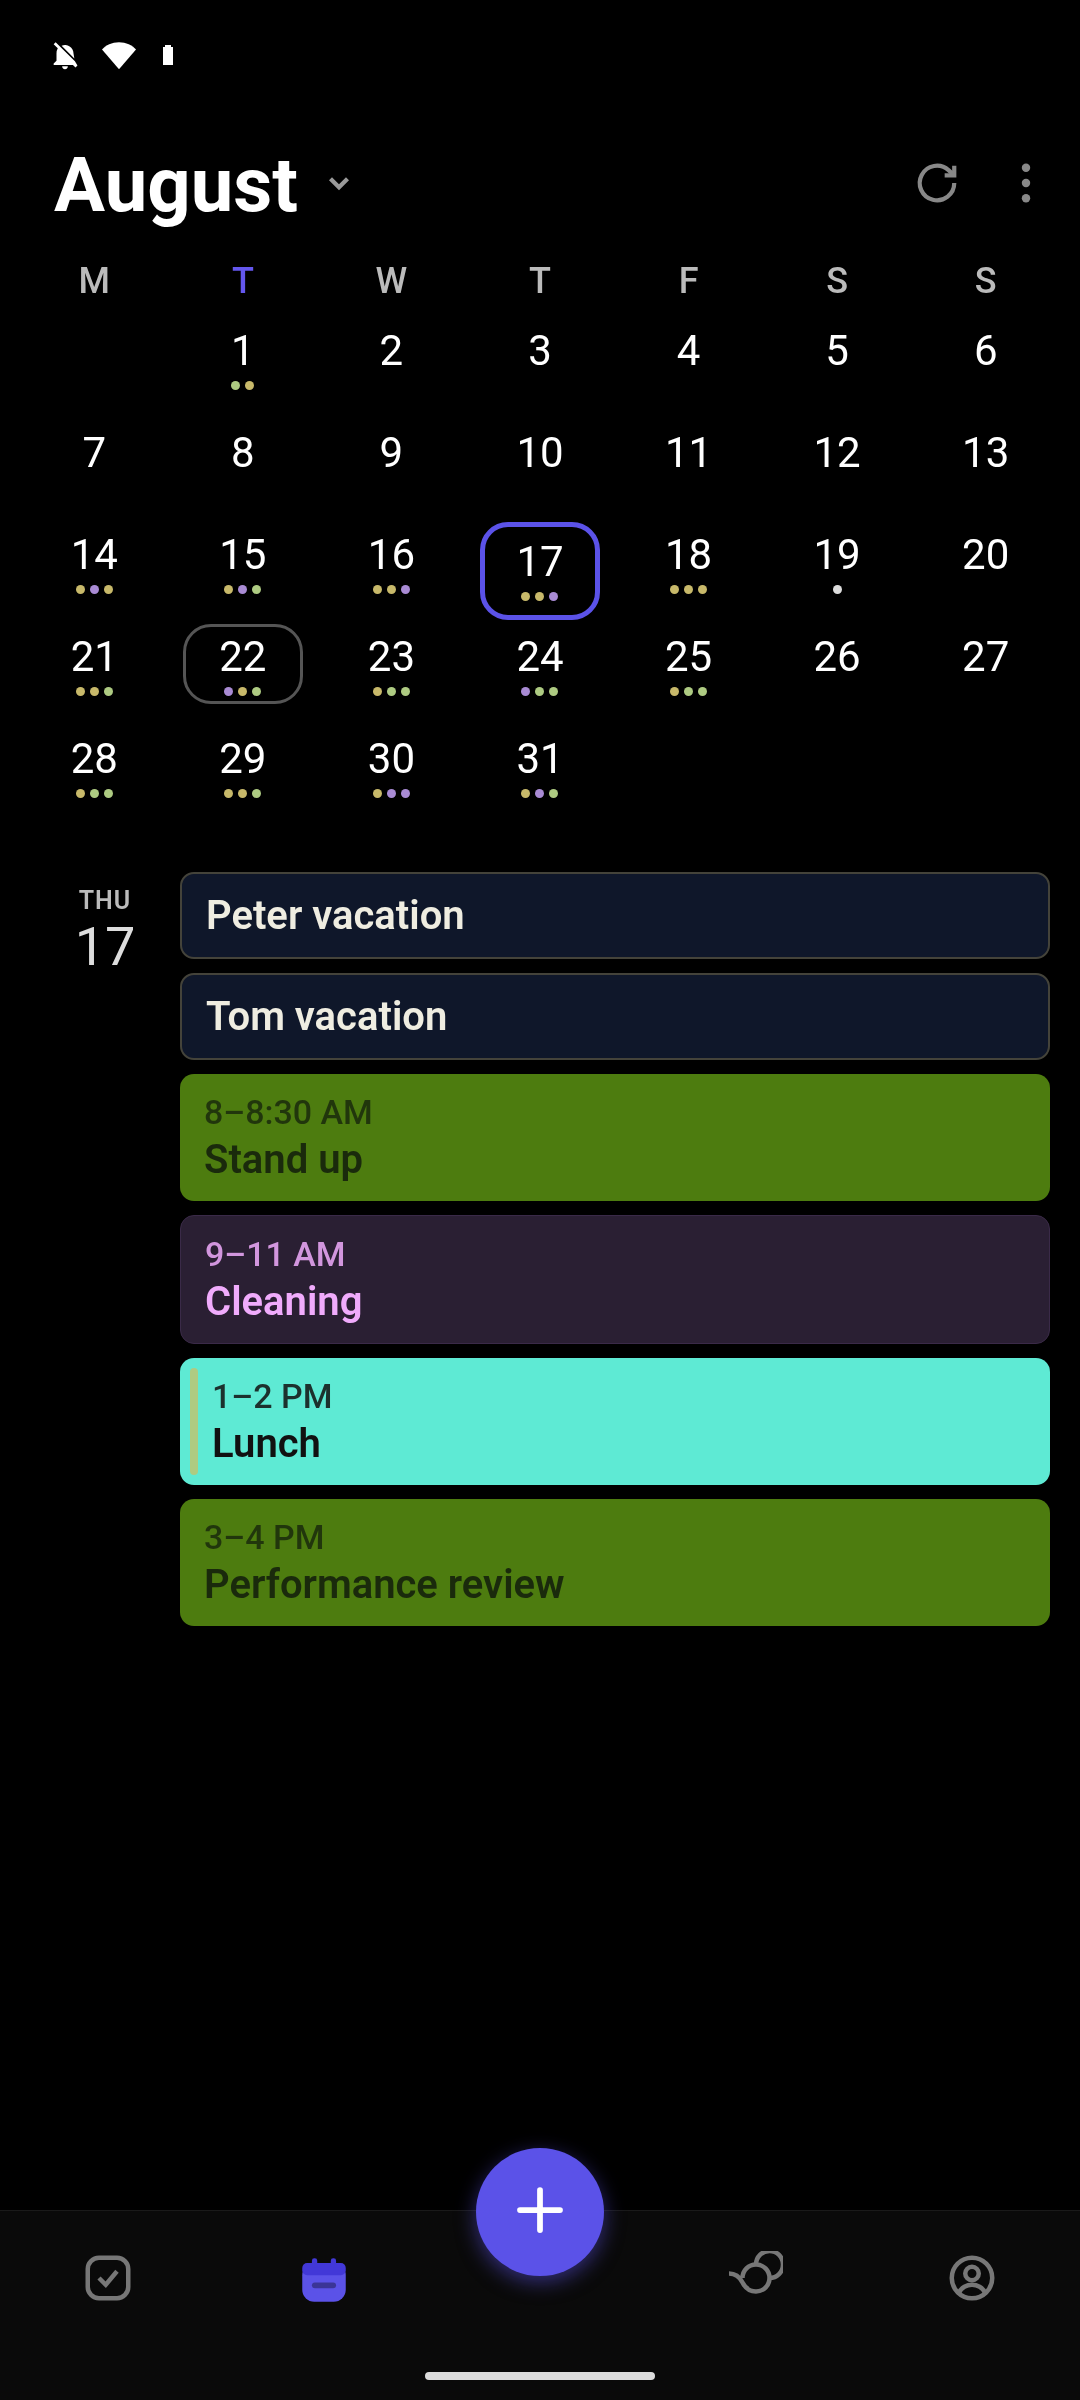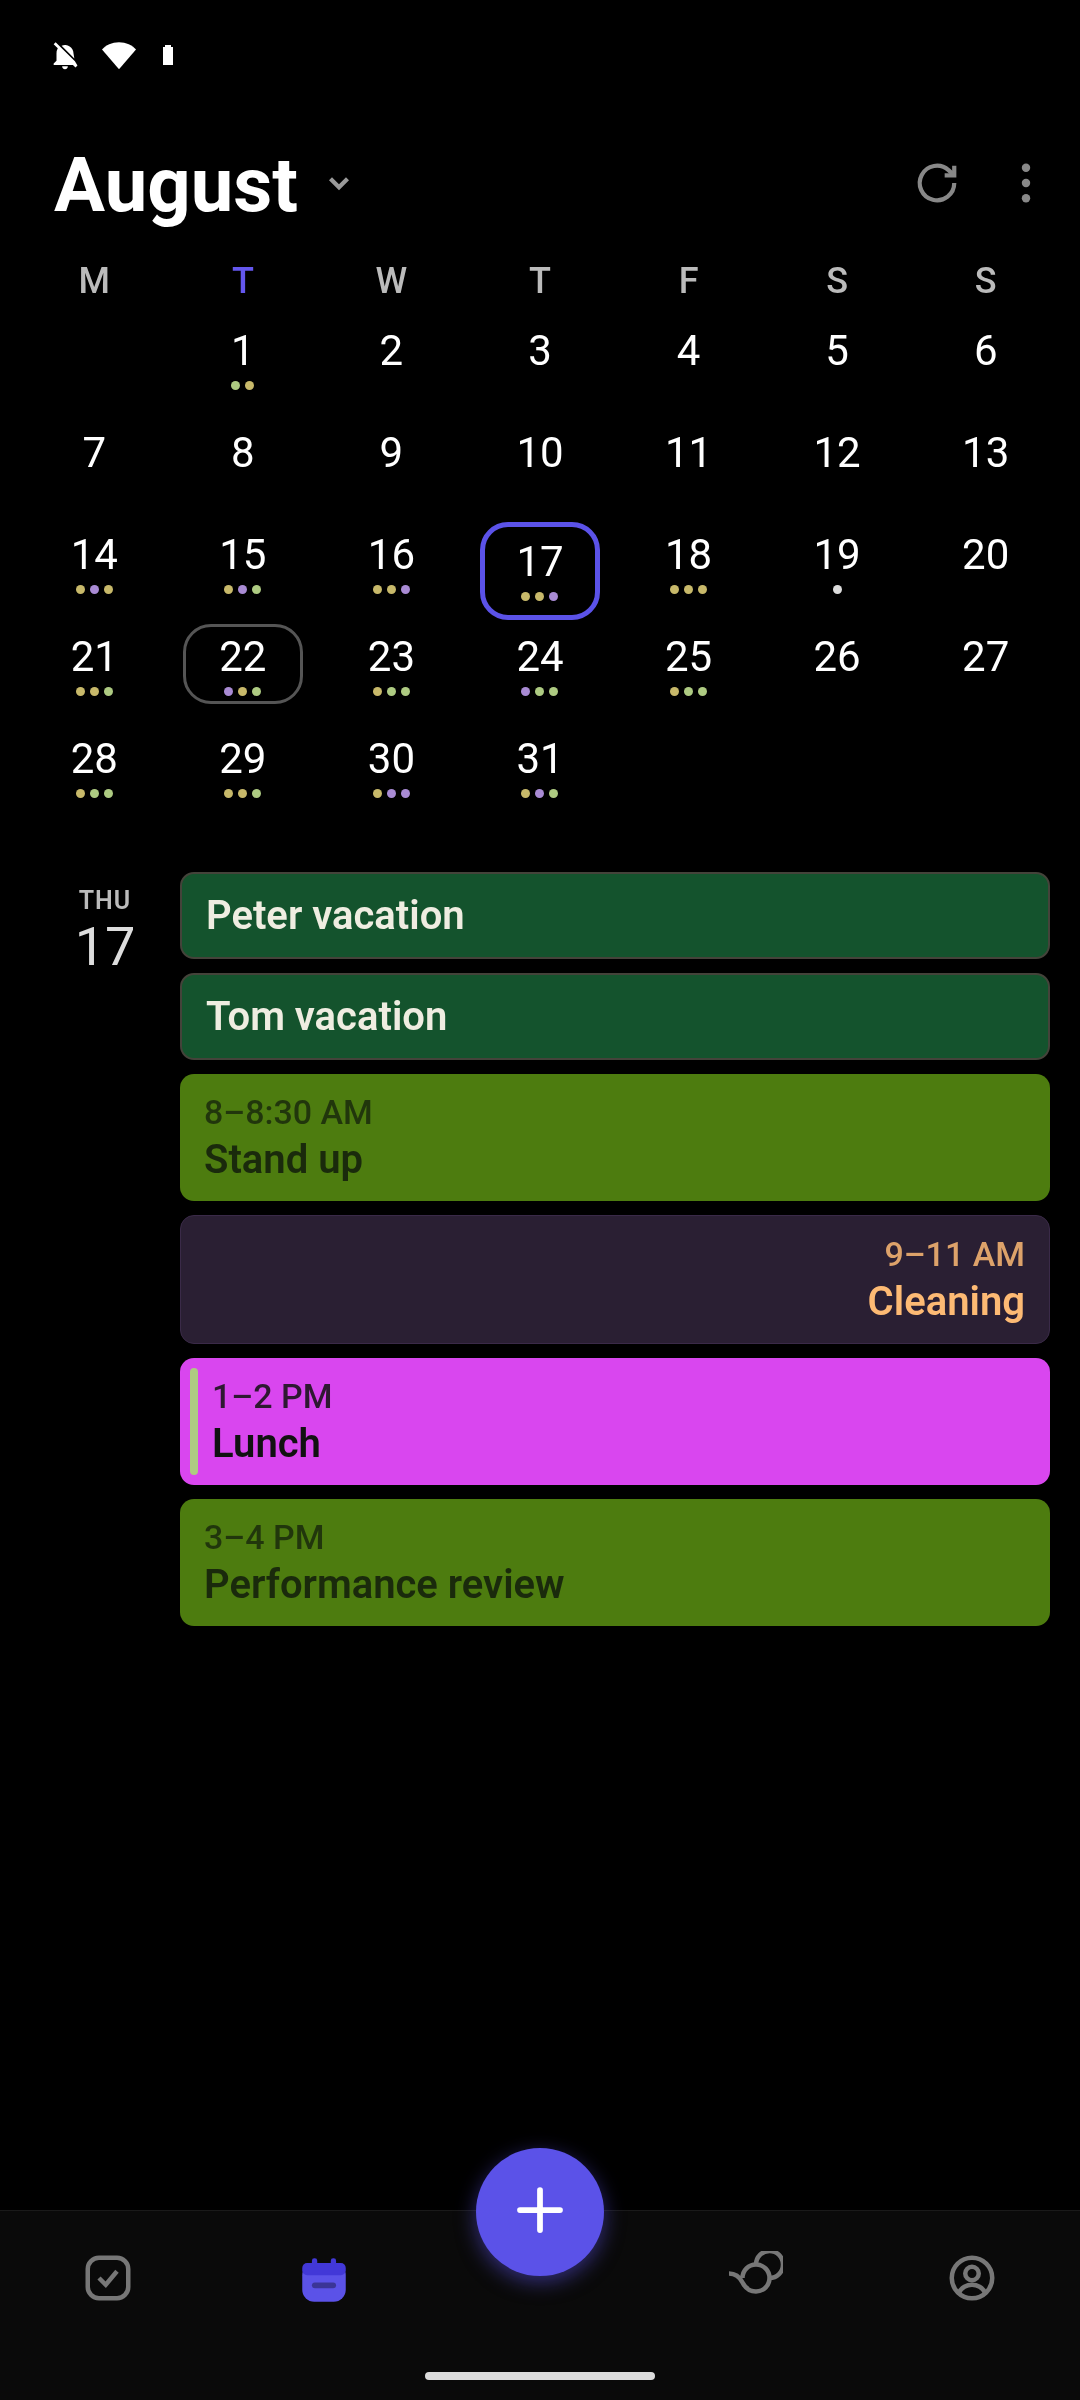--- a/index.html
+++ b/index.html
@@ -42,24 +42,24 @@
 
   
   .day-label { text-align: center; width: 150px; padding-top: 14px; }
   .day-label-weekday { font-size: 25px; font-weight: 600; color: #bbb; letter-spacing: 1px; }
   .day-label-num { font-size: 54px; font-weight: 400; color: #ddd; }
   .events-area { display: flex; padding: 44px 30px 0 30px; }
   .events-col { flex: 1; display: flex; flex-direction: column; gap: 14px; }
   .event { border-radius: 14px; padding: 18px 24px; }
   .event-title { font-size: 40px; font-weight: 600; }
   .event-time { font-size: 34px; font-weight: 500; margin-bottom: 4px; opacity: 0.85; }
-  .ev-neutral-dark { background: #14532d; border: 2px solid #44433a; color: #efede1; }
+  .ev-neutral-dark { background: #0f172a; border: 2px solid #44433a; color: #efede1; }
   .ev-green { background: #4d7c0f; color: #1a2a0c; }
-  .ev-purple { background: #2a1f33; color: #fdba74; border: 1px solid #3a2a48; text-align: right; }
-  .ev-white { background: #d946ef; color: #111; position: relative; padding-left: 32px; }
+  .ev-purple { background: #2a1f33; color: #f0abfc; border: 1px solid #3a2a48; }
+  .ev-white { background: #5eead4; color: #111; position: relative; padding-left: 32px; }
   .ev-white::before { content:''; position:absolute; left:10px; top:10px; bottom:10px; width:8px; background:#aecb82; border-radius:4px; }
 
   
   .bottom-area { position: absolute; bottom: 0; left: 0; right: 0; }
   .fab { position: absolute; left: 50%; transform: translateX(-50%); bottom: 124px; width: 128px; height: 128px; border-radius: 64px; background: #5b52e8; display:flex; align-items:center; justify-content:center; box-shadow: 0 6px 20px rgba(91,82,232,0.5); z-index:5; }
   .bottom-nav { background: #0a0a0a; border-top: 1px solid #1a1a1a; height: 190px; display: grid; grid-template-columns: repeat(5,1fr); align-items:flex-start; padding-top:40px; }
   .nav-item { display:flex; justify-content:center; color:#777; }
   .nav-item.active { color:#5b52e8; }
   .home-indicator { position:absolute; bottom: 20px; left:50%; transform:translateX(-50%); width: 230px; height: 8px; border-radius: 4px; background:#ddd; }
 </style>

